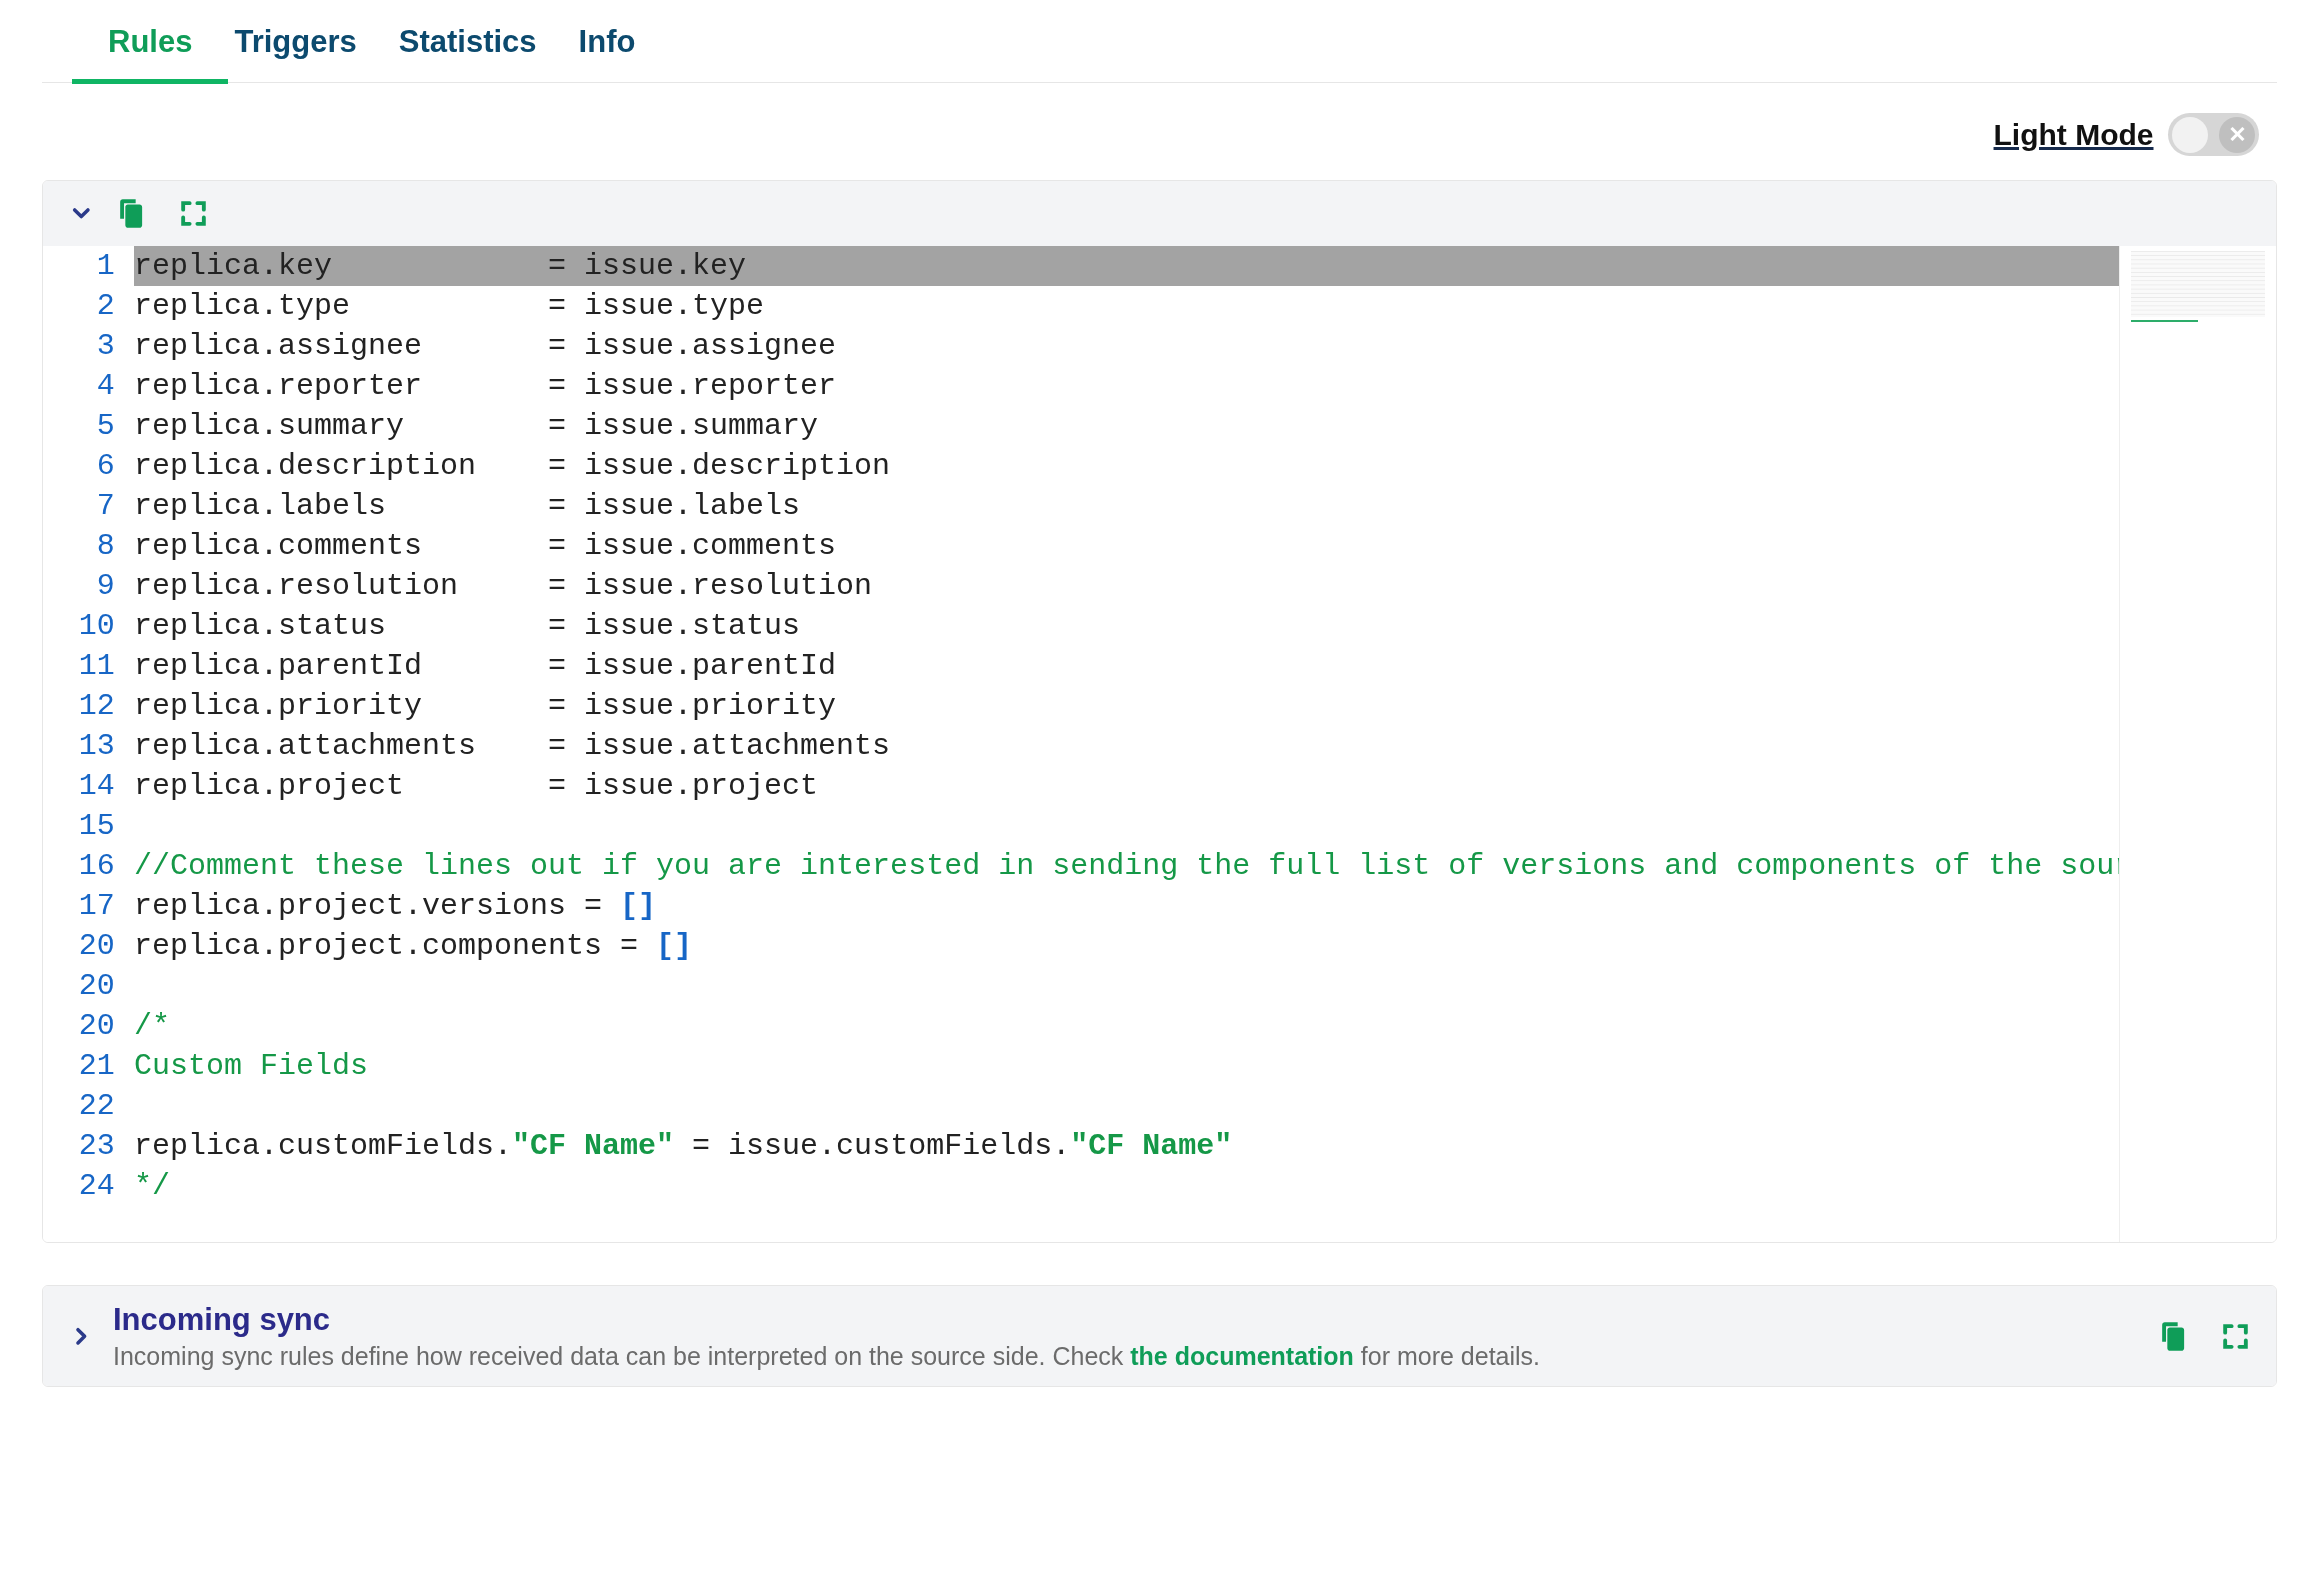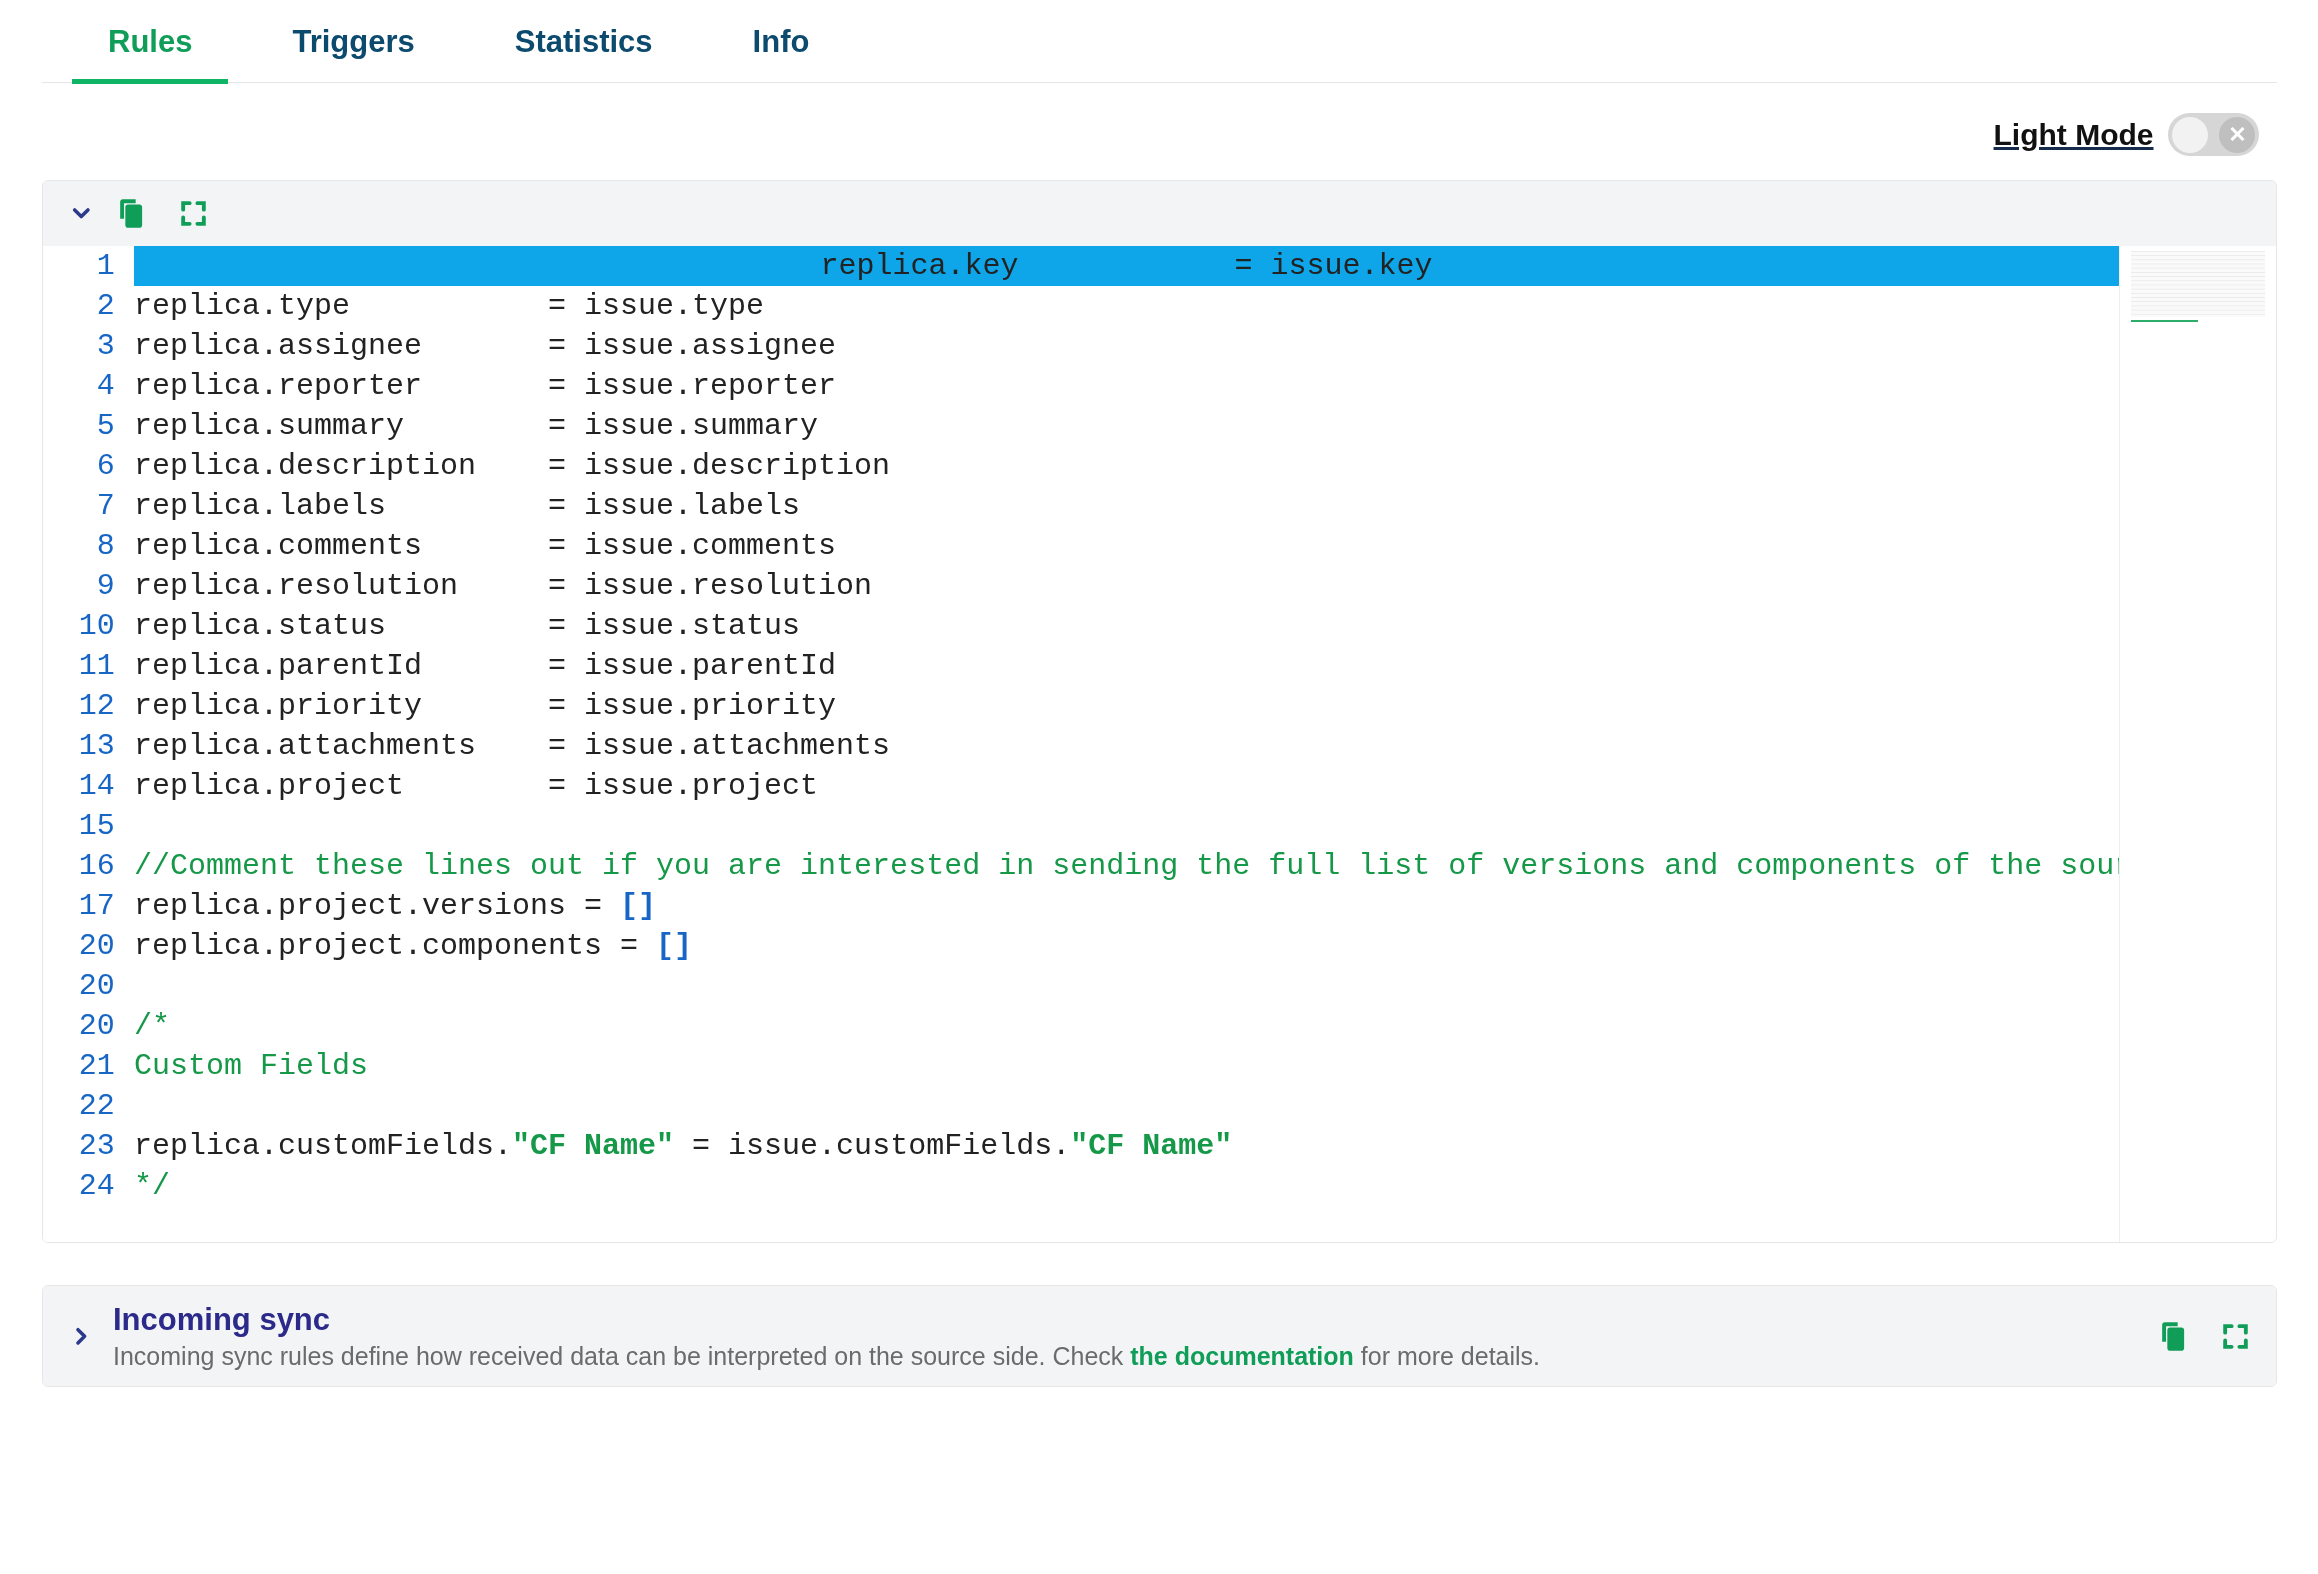--- a/index.html
+++ b/index.html
@@ -10,21 +10,21 @@
     font-family: -apple-system, BlinkMacSystemFont, "Segoe UI", Helvetica, Arial, sans-serif;
     color: #172b4d;
     overflow: hidden;
   }
   .page {
     padding: 0 42px;
   }
   
   .tabs {
     display: flex;
-    gap: 100px;
+    gap: 42px;
     padding: 24px 66px 0 66px;
     border-bottom: 1.8px solid #e6e6e6;
     position: relative;
   }
   .tab {
     font-size: 31px;
     font-weight: 600;
     color: #0c4a6e;
     padding-bottom: 22px;
     cursor: pointer;
@@ -169,21 +169,21 @@
     flex: 0 0 auto;
   }
   .gutter div { height: 40px; }
   .code {
     flex: 1 1 auto;
     white-space: pre;
     color: #222;
     overflow: hidden;
   }
   .code .line { height: 40px; }
-  .line.hl { background: #0ea5e9; text-align: center; }
+  .line.hl { background: #a3a3a3; }
   .tok-comment { color: #159847; font-weight: 500; }
   .tok-bracket { color: #1766c6; font-weight: 600; }
   .tok-string { color: #159847; font-weight: 600; }
   .minimap {
     flex: 0 0 157px;
     background: #ffffff;
     border-left: 0.6px solid #eee;
     position: relative;
   }
   .minimap .preview {

